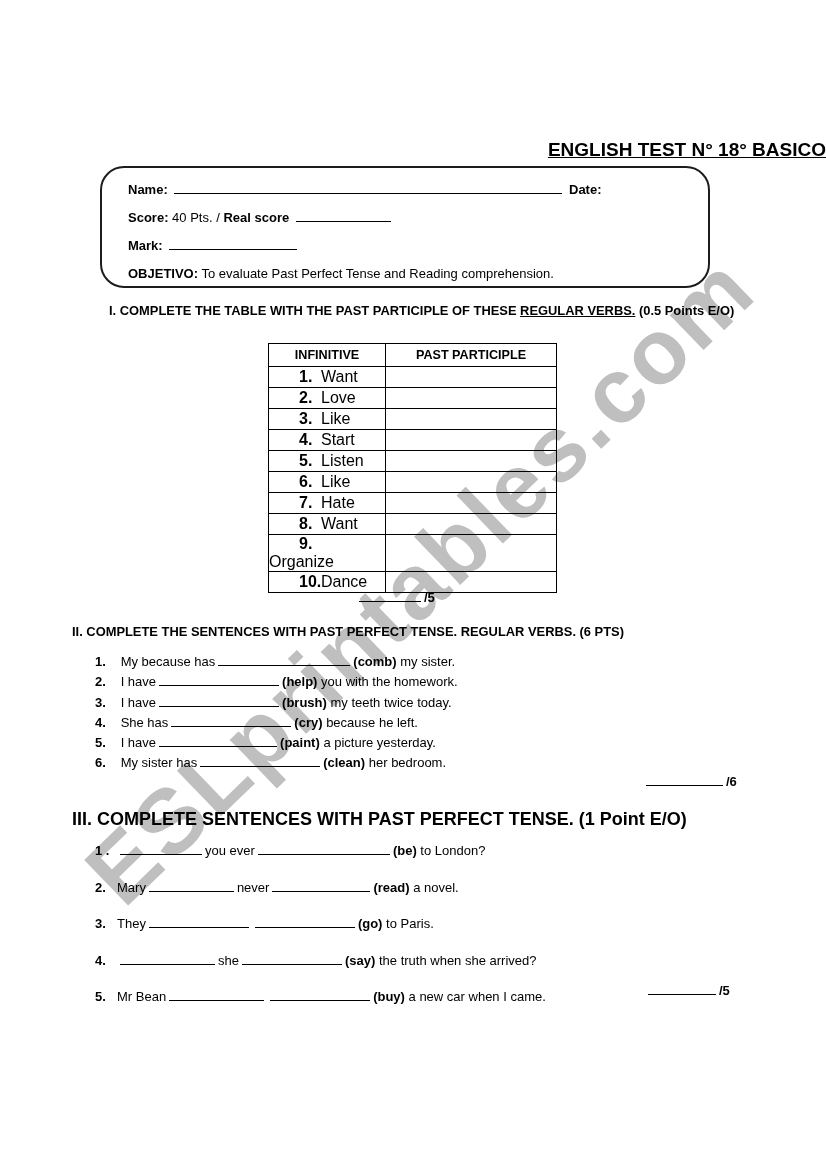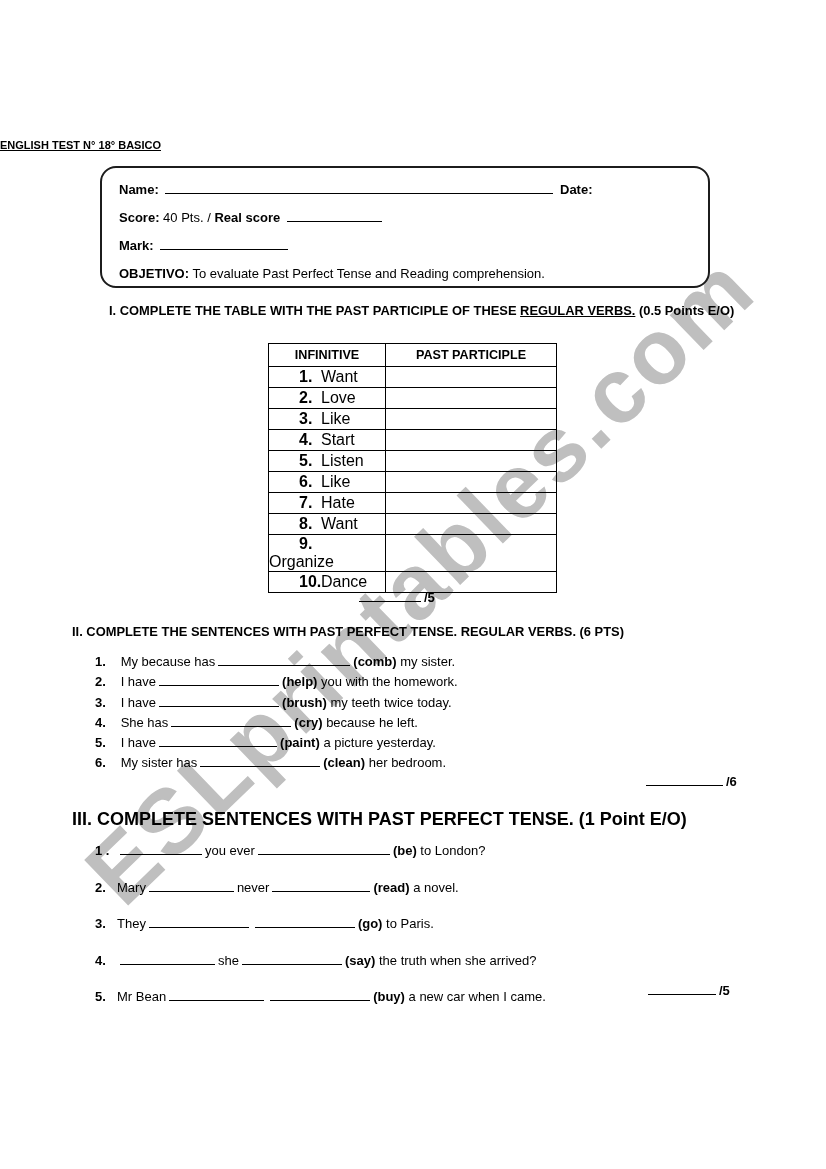--- a/index.html
+++ b/index.html
@@ -15,26 +15,26 @@
     margin:0 3px;vertical-align:baseline;
   }
   .abs{position:absolute;z-index:1;}
   .watermark{
     position:absolute;left:420px;top:580px;z-index:0;
     transform:translate(-50%,-50%) rotate(-44deg);
     font-size:92px;font-weight:bold;letter-spacing:3px;
     color:#bfbfbf;white-space:nowrap;
   }
   .title{
-    top:139px;left:0;width:100%;text-align:left;
-    font-size:11px;font-weight:bold;text-decoration:underline;
+    top:139px;left:0;width:100%;text-align:right;
+    font-size:19px;font-weight:bold;text-decoration:underline;
   }
   .info-box{
     top:166px;left:100px;width:610px;height:122px;box-sizing:border-box;
-    border:2px solid #1c1c1c;border-radius:16px;padding:8px 14px 0 17px;
+    border:2px solid #1c1c1c;border-radius:24px;padding:8px 14px 0 26px;
   }
   .info-line{line-height:28px;white-space:nowrap;}
   .sec-head{white-space:nowrap;font-weight:bold;font-size:12.9px;}
   .verbs-table{top:343px;left:268px;border-collapse:collapse;}
   .verbs-table th,.verbs-table td{border:1.5px solid #000;padding:0;}
   .verbs-table th{font-size:12.6px;height:22px;text-align:center;}
   .col-inf{width:116px;}
   .col-pp{width:170px;}
   .verbs-table td{height:20px;font-size:16px;margin-top:35px;}
   .row-num{display:inline-block;width:22px;margin-left:30px;font-weight:bold;}

